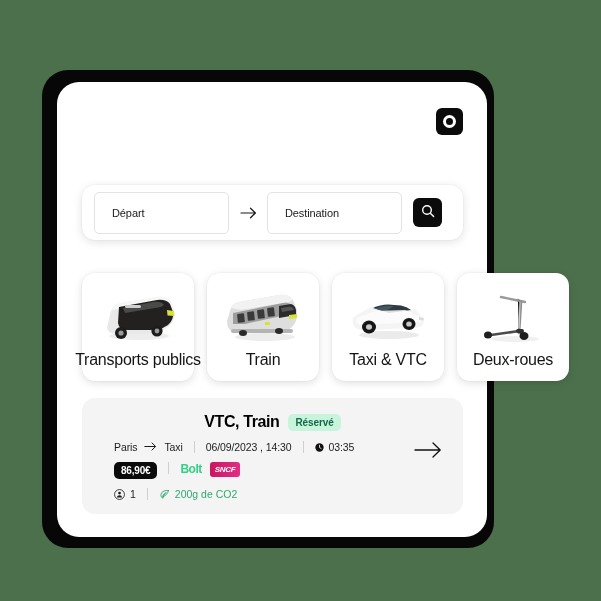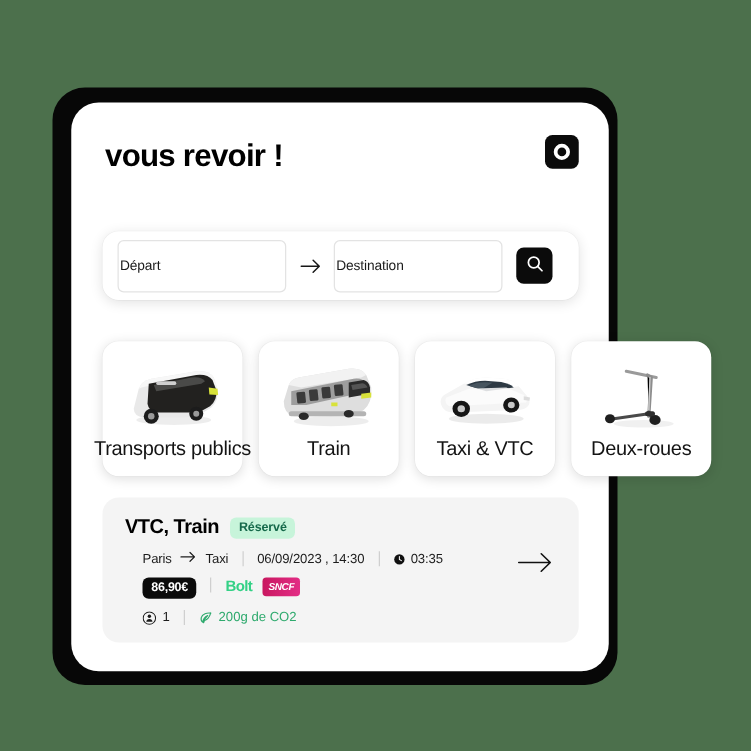--- a/index.html
+++ b/index.html
@@ -102,21 +102,21 @@
     padding: 0 12px;
   }
   .field {
     height: 42px;
     border: 1px solid #e3e3e3;
     border-radius: 5px;
     background: #ffffff;
     box-sizing: border-box;
     display: flex;
     align-items: center;
-    padding: 0 1px;
+    padding: 0 17px;
     font-size: 11px;
     color: #1a1a1a;
     letter-spacing: -0.1px;
   }
   .field.depart { width: 135px; }
   .field.dest { width: 135px; }
   .arrow-sep {
     width: 38px;
     display: flex;
     align-items: center;
@@ -185,20 +185,21 @@
     height: 116px;
     background: #f4f4f4;
     border-radius: 13px;
     box-sizing: border-box;
     padding: 15px 18px 0 18px;
   }
   .booking-title-row {
     display: flex;
     align-items: center;
     gap: 9px;
+    justify-content: center;
   }
   .booking-title {
     font-size: 16px;
     font-weight: 700;
     color: #000000;
     letter-spacing: -0.4px;
   }
   .badge-reserve {
     background: #c7f4da;
     color: #14past;
@@ -284,21 +285,20 @@
 </head>
 <body>
 
 <div class="stage">
 
   <div class="shadow-panel"></div>
 
   <div class="card">
 
     <div class="header">
-      <p class="headline-bold">vous revoir !</p>
       <div class="logo-badge">
         <div class="logo-ring"></div>
       </div>
     </div>
 
     <div class="search-bar">
       <div class="field depart">
         <span>Départ</span>
       </div>
       <div class="arrow-sep">

